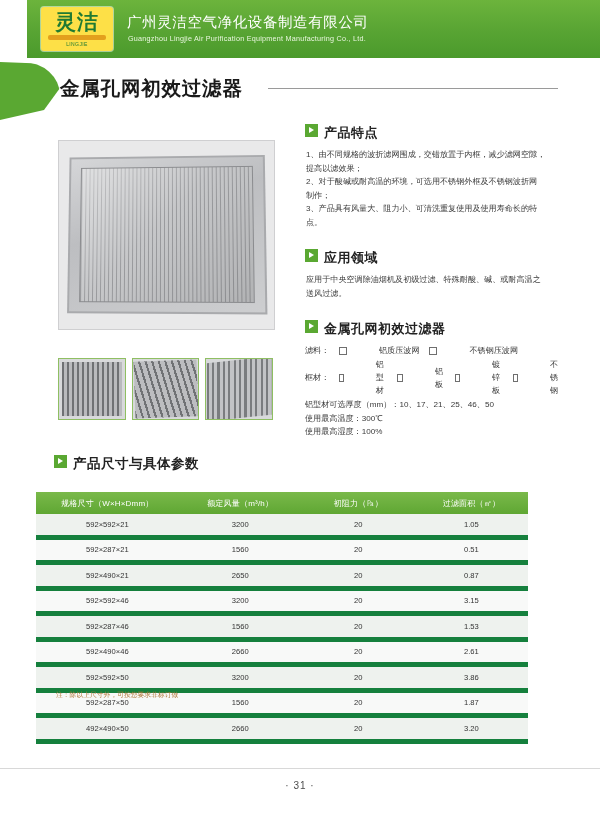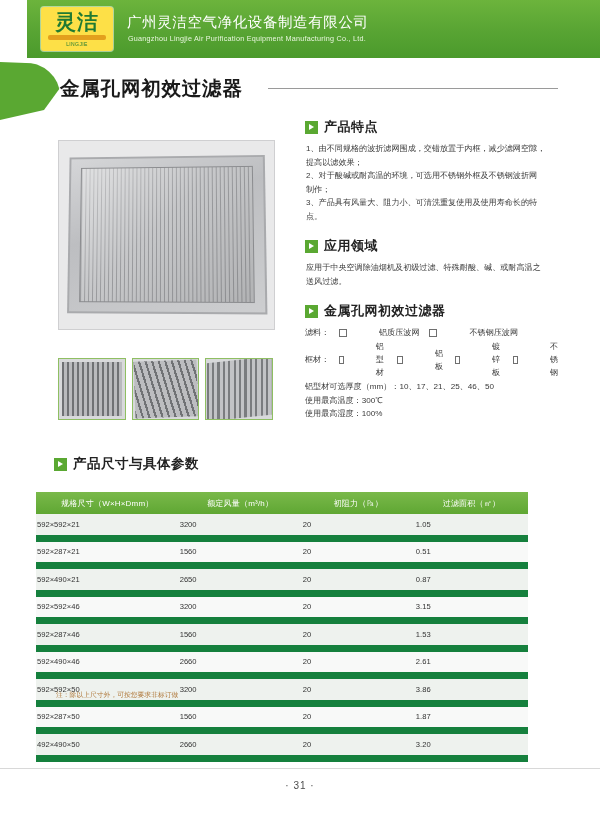--- a/index.html
+++ b/index.html
@@ -229,20 +229,21 @@
     left: 4px; top: 3px;
     border-left: 5px solid #ffffff;
     border-top: 3.5px solid transparent;
     border-bottom: 3.5px solid transparent;
   }
   .sec-title {
     font-size: 13px;
     font-weight: bold;
     color: #222222;
     letter-spacing: .5px;
+    margin-top: 6px;
   }
   .sec-body {
     font-size: 8.1px;
     line-height: 13.5px;
     color: #3a3a3a;
     margin: 0 0 14px 1px;
   }
   .sec-body p { margin: 0; }
 
   
@@ -268,21 +269,20 @@
     margin-right: 3px;
   }
   .mat-line { font-size: 8.1px; color: #3a3a3a; line-height: 13.5px; }
 
   
   .tbl-head-wrap {
     position: absolute;
     left: 54px;
     top: 455px;
     display: flex;
-    align-items: center;
   }
   .tbl-title {
     font-size: 13.5px;
     font-weight: bold;
     color: #222;
     letter-spacing: .5px;
   }
   table.spec {
     position: absolute;
     left: 36px;
@@ -294,24 +294,24 @@
   table.spec th {
     background: linear-gradient(180deg,#7ab94a 0%, #5fa733 100%);
     color: #ffffff;
     font-weight: normal;
     font-size: 8px;
     height: 20px;
     border: none;
     letter-spacing: .2px;
   }
   table.spec td {
-    text-align: left;
+    text-align: center;
     height: 18.5px;
     color: #333;
-    border-bottom: 7px solid #15803d;
+    border-bottom: 5px solid #15803d;
   }
   table.spec tbody tr:nth-child(odd) td { background: #eef2ee; }
   table.spec tbody tr:nth-child(even) td { background: #f8f9f8; }
   .tbl-note {
     position: absolute;
     left: 56px;
     top: 690px;
     font-size: 6.8px;
     color: #b0783a;
   }

